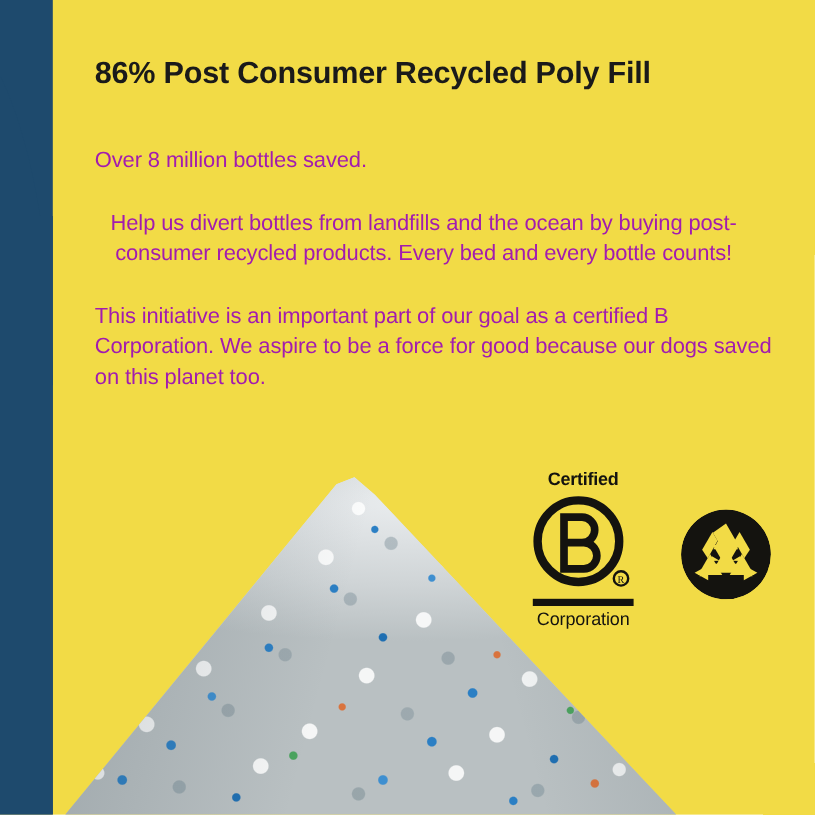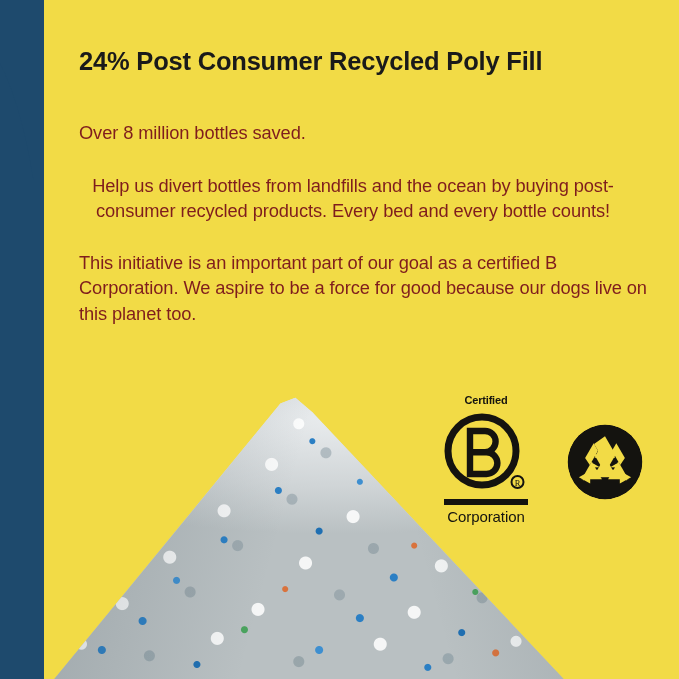--- a/index.html
+++ b/index.html
@@ -59,21 +59,21 @@
     padding-top: 47px;
     font-size: 25.5px;
     font-weight: 700;
     letter-spacing: -0.2px;
     color: #1A1A1A;
     line-height: 1.15;
     white-space: nowrap;
   }
   .para {
     margin: 0;
-    color: #7f1d1d;
+    color: #a21caf;
     font-size: 18.3px;
     line-height: 25.5px;
     letter-spacing: -0.1px;
     font-weight: 400;
   }
   .para.p1 { margin-top: 44px; }
   .para.p2 { margin-top: 27px; width: 548px; text-align: center; }
   .para.p3 { margin-top: 26px; width: 570px; }
 
   
@@ -172,21 +172,21 @@
   .bcorp {
     position: absolute;
     left: 443px;
     top: 391px;
     width: 86px;
     z-index: 5;
     text-align: center;
     color: #14130F;
   }
   .bcorp-top {
-    font-size: 11px;
+    font-size: 15px;
     font-weight: 700;
     letter-spacing: -0.2px;
     line-height: 18px;
   }
   .bcorp-mark {
     position: relative;
     width: 86px;
     height: 86px;
     margin: 3px 0 0 0;
   }
@@ -227,24 +227,24 @@
   <div class="pile-wrap">
     <div class="pile">
       <div class="pile-base"></div>
       <div class="pile-tex"></div>
       <div class="pile-caps"></div>
       <div class="pile-shade"></div>
     </div>
   </div>
 
   <div class="content">
-    <h1 class="headline">24% Post Consumer Recycled Poly Fill</h1>
+    <h1 class="headline">86% Post Consumer Recycled Poly Fill</h1>
     <p class="para p1">Over 8 million bottles saved.</p>
     <p class="para p2">Help us divert bottles from landfills and the ocean by buying post-consumer recycled products. Every bed and every bottle counts!</p>
-    <p class="para p3">This initiative is an important part of our goal as a certified B Corporation. We aspire to be a force for good because our dogs live on this planet too.</p>
+    <p class="para p3">This initiative is an important part of our goal as a certified B Corporation. We aspire to be a force for good because our dogs saved on this planet too.</p>
   </div>
 
   <div class="bcorp">
     <div class="bcorp-top">Certified</div>
     <div class="bcorp-mark">
       <svg width="86" height="86" viewBox="0 0 86 86" aria-hidden="true">
         <circle cx="39" cy="39" r="34" fill="none" stroke="#14130F" stroke-width="7"></circle>
         <path d="M27 19 h15 a10.6 10.6 0 0 1 0 21.2 h-15 z
                  M27 40.2 h16.5 a10.9 10.9 0 0 1 0 21.8 H27 z" fill="none" stroke="#14130F" stroke-width="6.4" stroke-linejoin="miter"></path>
         <circle cx="74.5" cy="70" r="6" fill="none" stroke="#14130F" stroke-width="2"></circle>

